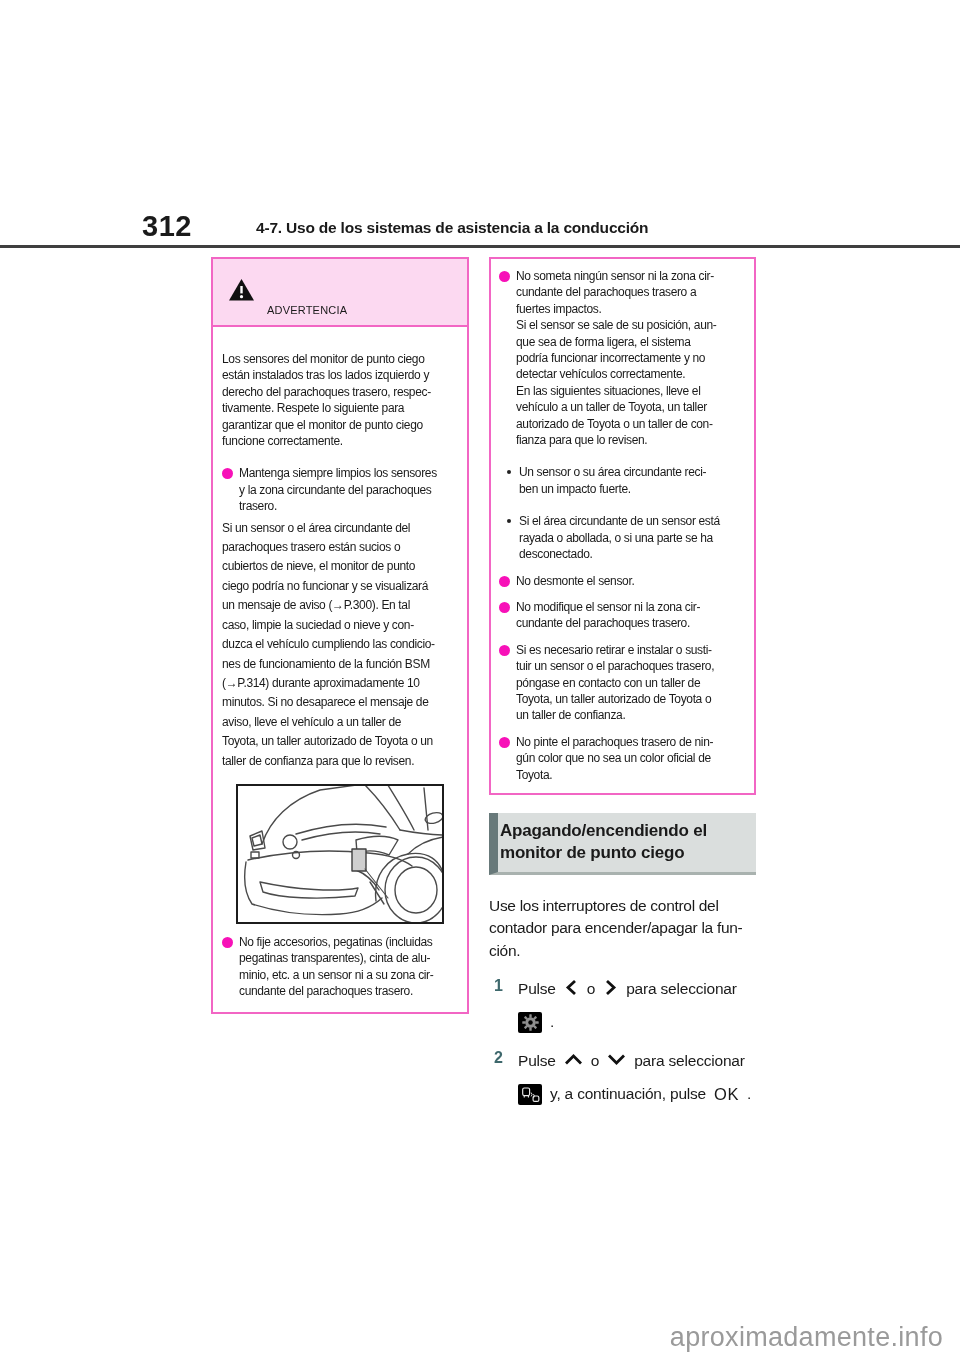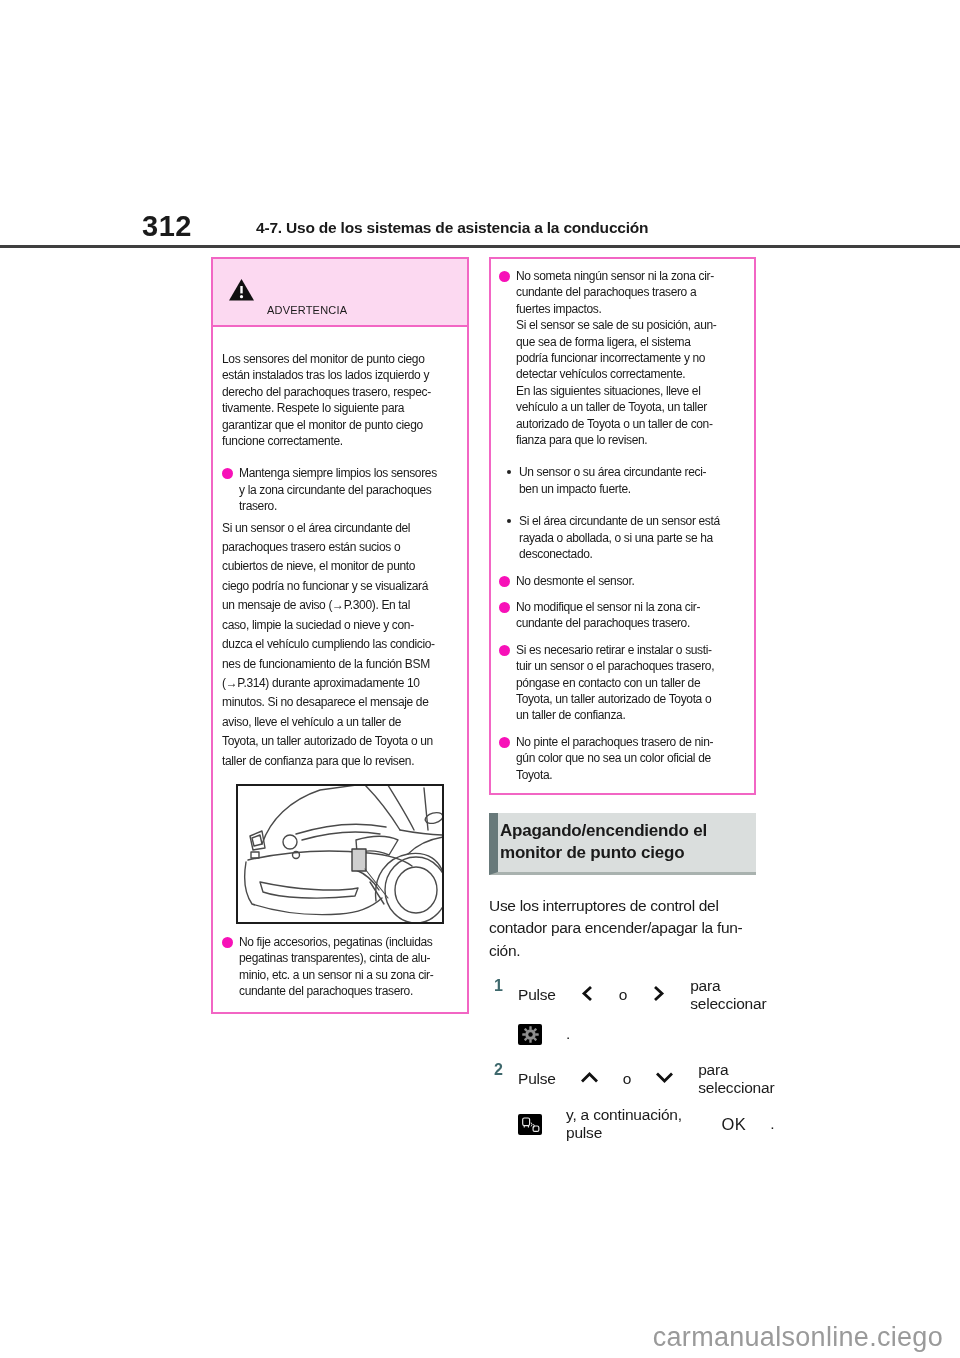--- a/index.html
+++ b/index.html
@@ -52,21 +52,21 @@
   .sec-header{
     margin-top:18px;background:var(--section-header-bg);
     border-left:9px solid var(--section-header-bar);border-bottom:3px solid #a9b2af;
     padding:7px 6px 8px 2px;font-size:17px;font-weight:bold;line-height:22px;
     letter-spacing:-.2px;white-space:pre-line;
   }
   .sec-intro{margin-top:20px;font-size:15.5px;line-height:22.5px;letter-spacing:-.3px;white-space:pre-line;}
 
   .step{display:flex;margin-top:15px;font-size:15.5px;letter-spacing:-.2px;}
   .step-num{color:var(--step-number);font-weight:bold;width:24px;flex:none;margin-left:5px;font-size:16px;}
-  .step-line{display:flex;align-items:center;gap:24px;min-height:24px;}
+  .step-line{display:flex;align-items:center;gap:8px;min-height:24px;}
   .step-line + .step-line{margin-top:9px;}
   .chev{flex:none;display:inline-block;}
   .key{
     width:24px;height:21px;background:#000;border-radius:2px;flex:none;
     display:inline-flex;align-items:center;justify-content:center;
   }
   .ok-label{font-size:16.5px;letter-spacing:.5px;}
 
   .watermark{position:absolute;left:0;top:1322px;width:943px;text-align:right;
     font-size:27px;color:var(--watermark);letter-spacing:.3px;}
@@ -297,13 +297,13 @@
           </svg>
         </span>
         <span>y, a continuación, pulse</span>
         <span class="ok-label">OK</span>
         <span>.</span>
       </div>
     </div>
   </div>
 </div>
 
-<div class="watermark">carmanualsonline.ciego</div>
+<div class="watermark">aproximadamente.info</div>
 
 </body></html>

